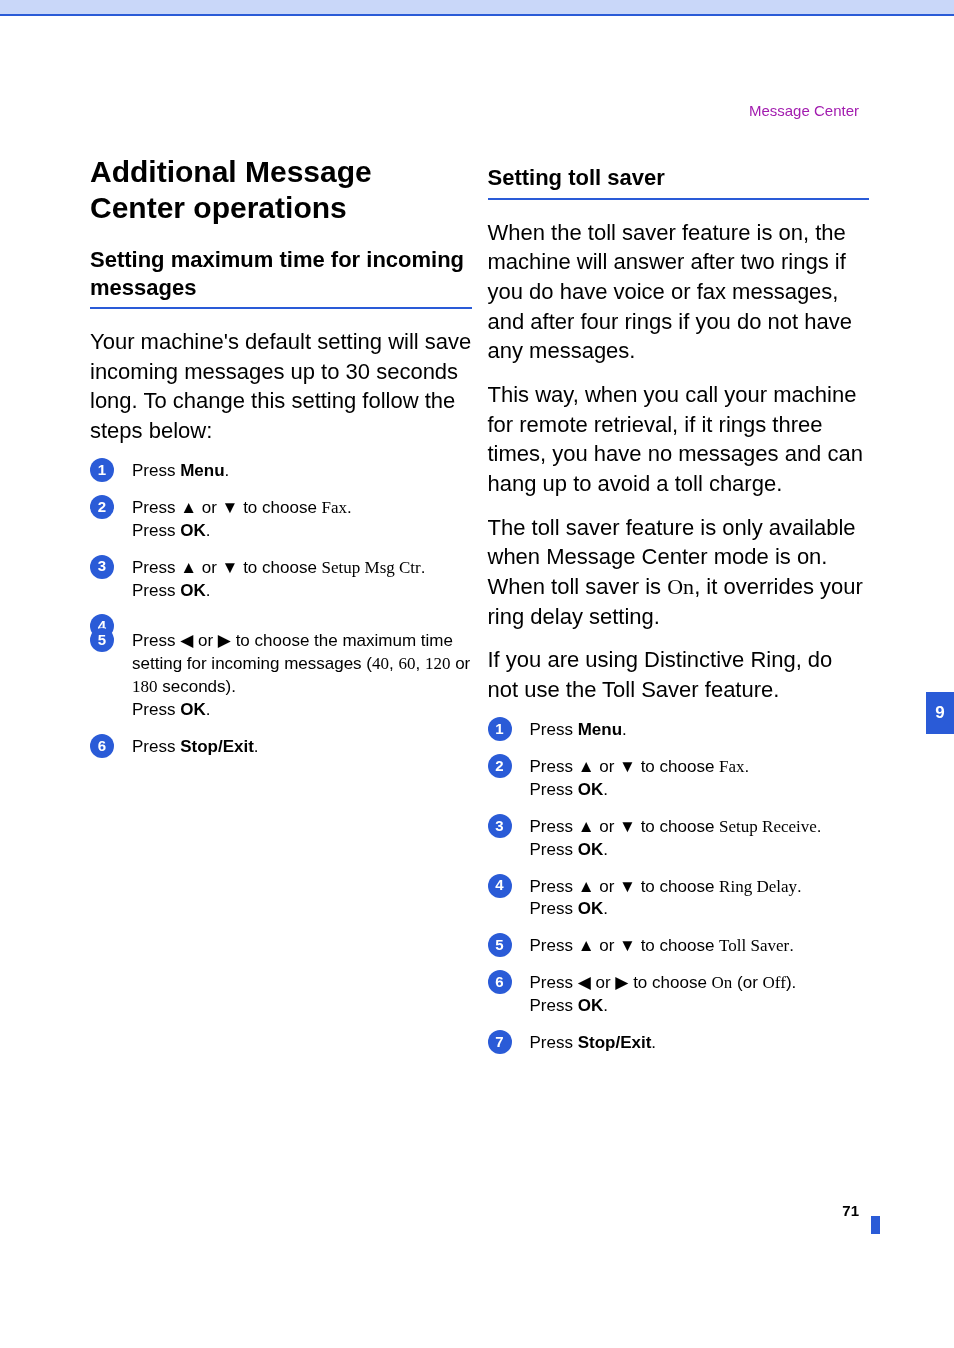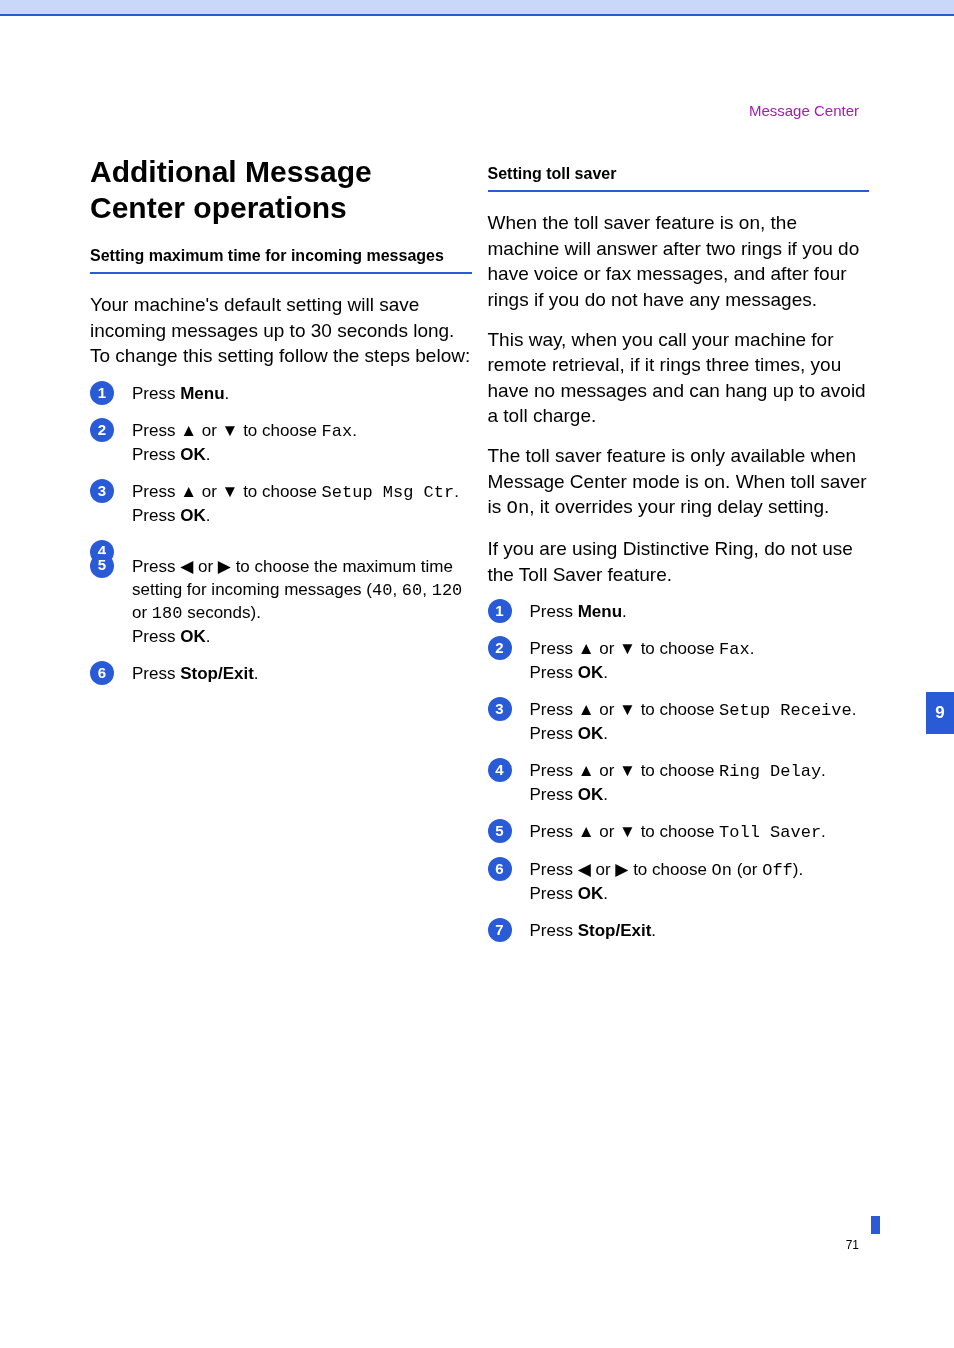--- a/index.html
+++ b/index.html
@@ -4,29 +4,29 @@
 <style>
   html,body{margin:0;padding:0;background:#fff;}
   body{font-family:Arial,Helvetica,sans-serif;color:#000;width:954px;}
   .topbar{height:14px;background:#c9d7f9;}
   .toprule{height:2px;background:#2a5bd7;}
   .sheet{padding:70px 85px 60px 90px;position:relative;min-height:1260px;box-sizing:border-box;}
   .running-head{position:absolute;top:86px;right:95px;font-size:15px;color:#a21caf;font-family:Arial,Helvetica,sans-serif;}
   .columns{display:flex;gap:16px;margin-top:68px;}
   .col{flex:1;min-width:0;}
   h1{font-size:30px;font-weight:700;margin:0 0 20px 0;line-height:1.2;}
-  h2{font-size:16px;font-weight:700;margin:0 0 6px 0;line-height:1.25;}
+  h2{font-size:22px;font-weight:700;margin:0 0 6px 0;line-height:1.25;}
   .h2rule{height:0;border-top:2px solid #2a5bd7;margin:0 0 18px 0;}
-  p{font-size:19px;line-height:1.35;margin:0 0 14px 0;}
+  p{font-size:22px;line-height:1.35;margin:0 0 14px 0;}
   ol.steps{list-style:none;padding:0;margin:8px 0 0 0;}
   ol.steps>li{position:relative;padding:0 0 14px 42px;font-size:17px;line-height:1.35;}
   .num{position:absolute;left:0;top:-2px;width:24px;height:24px;border-radius:50%;background:#2a5bd7;color:#fff;font-weight:700;font-size:15px;display:flex;align-items:center;justify-content:center;}
-  .mono{font-family:Liberation Mono, monospace;margin-top:48px;}
+  .mono{font-family:Liberation Serif, serif;margin-top:48px;}
   .tab{position:absolute;right:0;top:676px;width:28px;height:42px;background:#2a5bd7;color:#fff;display:flex;align-items:center;justify-content:center;font-weight:700;font-size:17px;}
-  .pagenum{position:absolute;right:95px;bottom:24px;font-size:12px;font-weight:400;}
+  .pagenum{position:absolute;right:95px;bottom:57px;font-size:15px;font-weight:700;}
   .pagemark{position:absolute;right:74px;bottom:42px;width:9px;height:18px;background:#2a5bd7;}
   .arrow{font-family:Arial,Helvetica,sans-serif;}
 </style>
 </head>
 <body>
 
 <div class="topbar"></div>
 <div class="toprule"></div>
 
 <div class="sheet">

